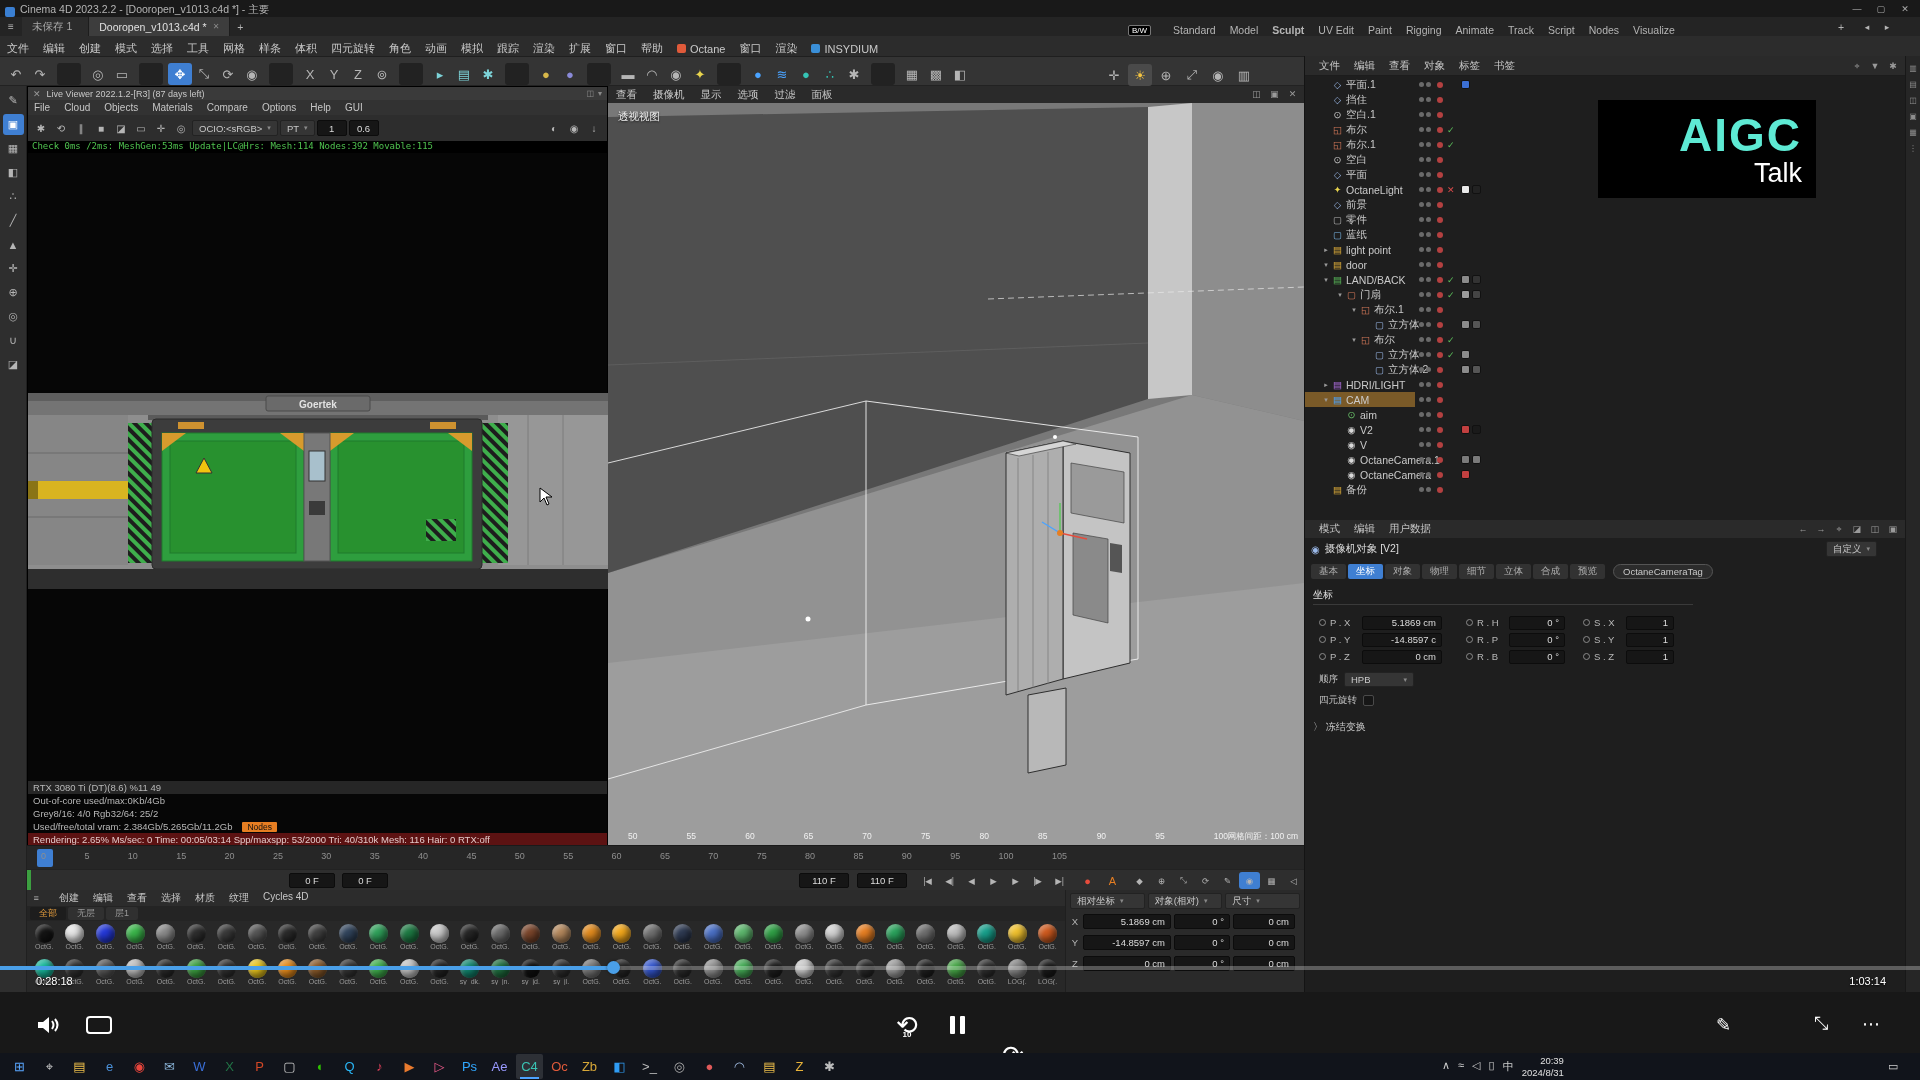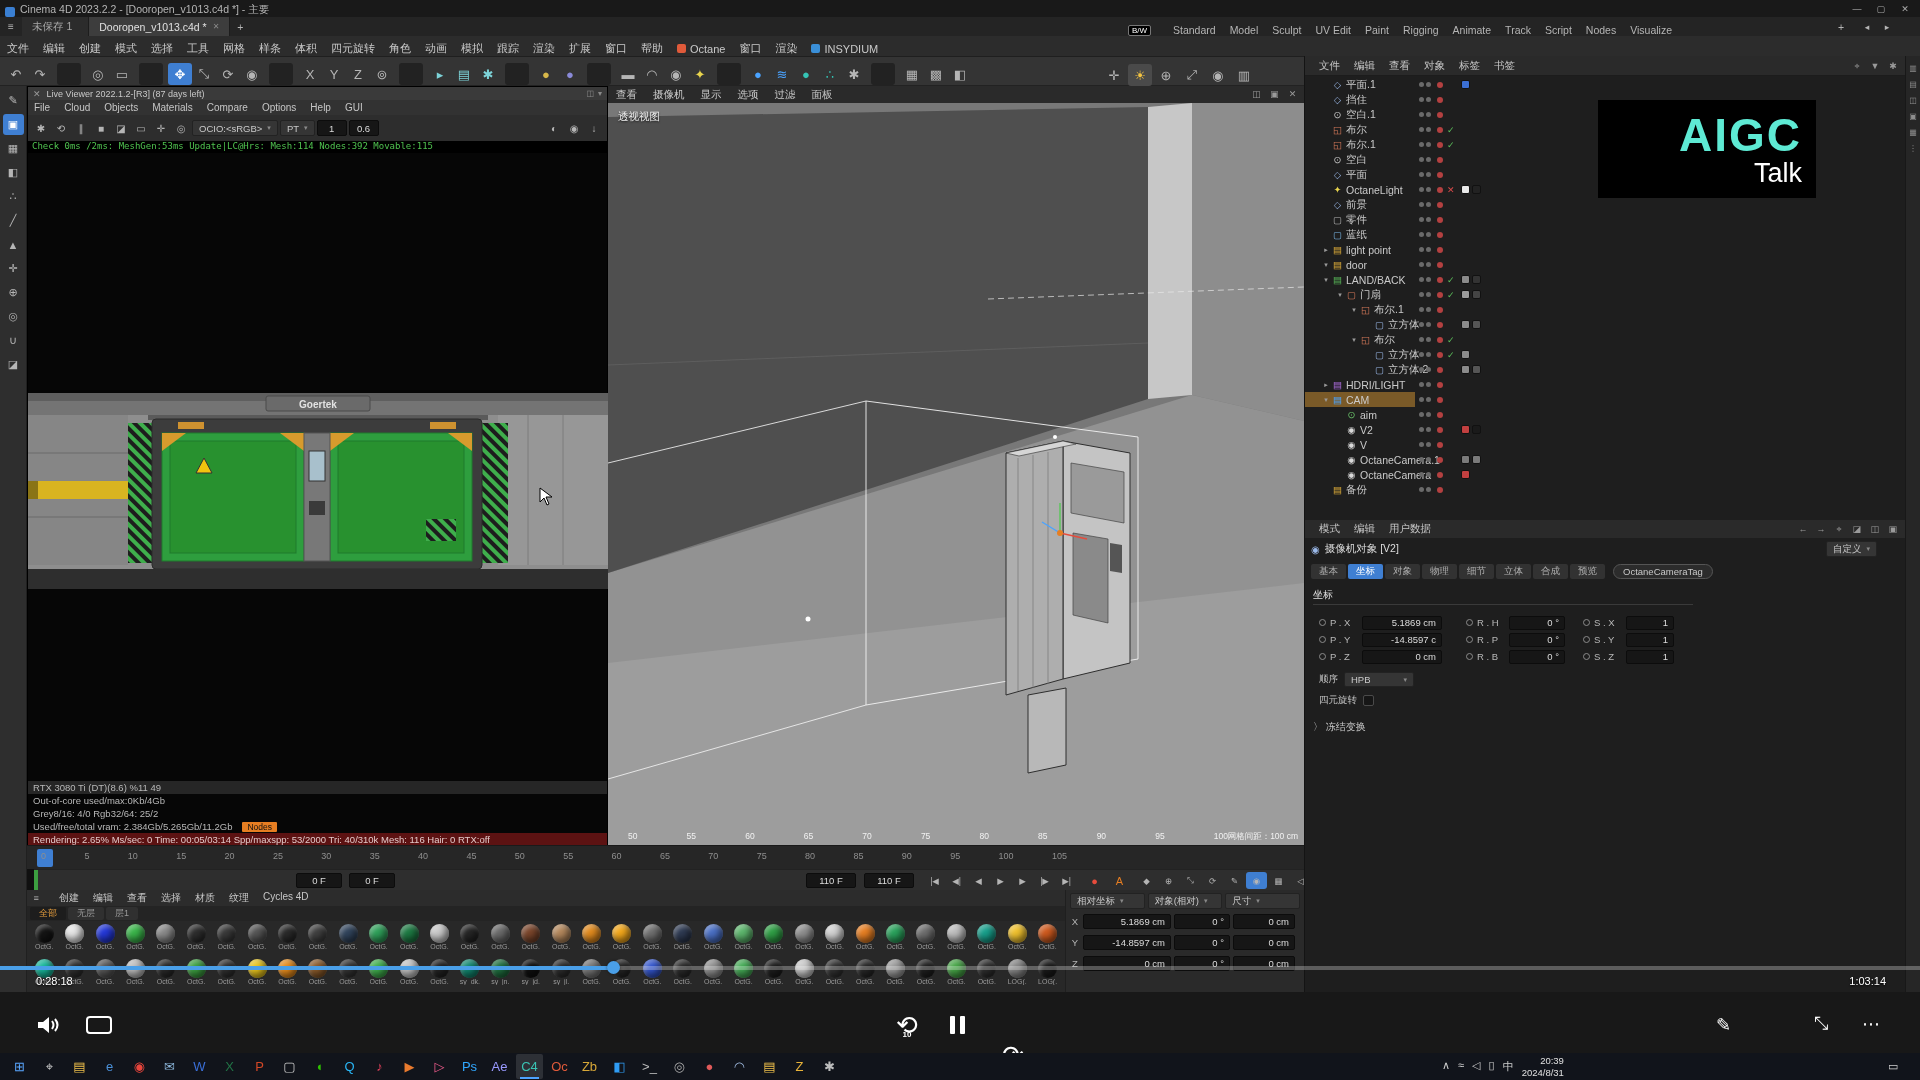--- a/index.html
+++ b/index.html
@@ -47,21 +47,21 @@
 #vp-corner{position:absolute;right:4px;top:1px;display:flex;gap:3px;z-index:4;}
 #vp-corner .ic{width:15px;height:14px;font-size:9px;color:#9a9a9a;}
 #vp-label{position:absolute;left:10px;top:24px;color:#f0f0f0;font-size:10.5px;text-shadow:0 1px 2px rgba(0,0,0,.7);z-index:3;}
 #vp-ruler{position:absolute;left:0;bottom:2px;width:100%;height:14px;z-index:3;color:#f2f2f2;font-size:8.5px;display:flex;align-items:center;}
 #vp-ruler .nums{display:flex;justify-content:space-between;width:600px;margin-left:20px;}
 #vp-grid{position:absolute;right:6px;bottom:2px;color:#f2f2f2;font-size:8.5px;z-index:3;}
 
 #ruler{left:27px;top:845px;width:1277px;height:24px;background:#262626;border-top:1px solid #1a1a1a;}
 #ruler .nums{position:absolute;left:14px;top:5px;width:1026px;display:flex;justify-content:space-between;font-size:9px;color:#8f8f8f;}
 #playhead{position:absolute;left:10px;top:3px;width:16px;height:18px;background:#3f7fd2;border-radius:2px;}
-#transport{left:34px;top:869px;width:1277px;height:21px;background:#2e2e2e;border-top:1px solid #222;}
+#transport{left:27px;top:869px;width:1277px;height:21px;background:#2e2e2e;border-top:1px solid #222;}
 #transport .field{position:absolute;top:3px;height:15px;width:46px;justify-content:center;}
 #transport .ic{width:21px;height:17px;font-size:8.5px;color:#b5b5b5;}
 .tr-group{position:absolute;top:2px;display:flex;gap:1px;}
 
 #mats{left:27px;top:890px;width:1038px;height:102px;background:#282828;}
 #mm-menu{position:absolute;left:0;top:0;width:100%;height:16px;background:#2c2c2c;display:flex;align-items:center;font-size:10px;}
 #mm-menu span{padding:0 7px;}
 #mm-tabs{position:absolute;left:0;top:16px;width:100%;height:15px;background:#242424;display:flex;align-items:center;gap:2px;padding-left:3px;font-size:9px;}
 .mtab{padding:0 9px;height:13px;display:flex;align-items:center;background:#303030;color:#9a9a9a;border-radius:2px;}
 .mtab.active{background:#1d1d1d;color:#e09a3c;}
@@ -191,21 +191,21 @@
     <span class="ic" style="width:20px;height:19px;">+</span>
     <span style="position:absolute;left:1128px;background:#000;border:1px solid #777;color:#fff;font-size:8px;padding:0 3px;border-radius:2px;">B/W</span>
     <span style="position:absolute;left:1168px;display:flex;gap:4px;">
 
     <span class="menu-item" style="padding:0 5px;color:#b5b5b5;">
           <i style="font-style:normal">Standard</i>
         </span>
         <span class="menu-item" style="padding:0 5px;color:#b5b5b5;">
           <i style="font-style:normal">Model</i>
         </span>
-        <span class="menu-item" style="padding:0 5px;color:#b5b5b5;">
+        <span class="menu-item" style="padding:0 5px;color:#b5b5b5;font-weight:bold;">
           <i style="font-style:normal">Sculpt</i>
         </span>
         <span class="menu-item" style="padding:0 5px;color:#b5b5b5;">
           <i style="font-style:normal">UV Edit</i>
         </span>
         <span class="menu-item" style="padding:0 5px;color:#b5b5b5;">
           <i style="font-style:normal">Paint</i>
         </span>
         <span class="menu-item" style="padding:0 5px;color:#b5b5b5;">
           <i style="font-style:normal">Rigging</i>

